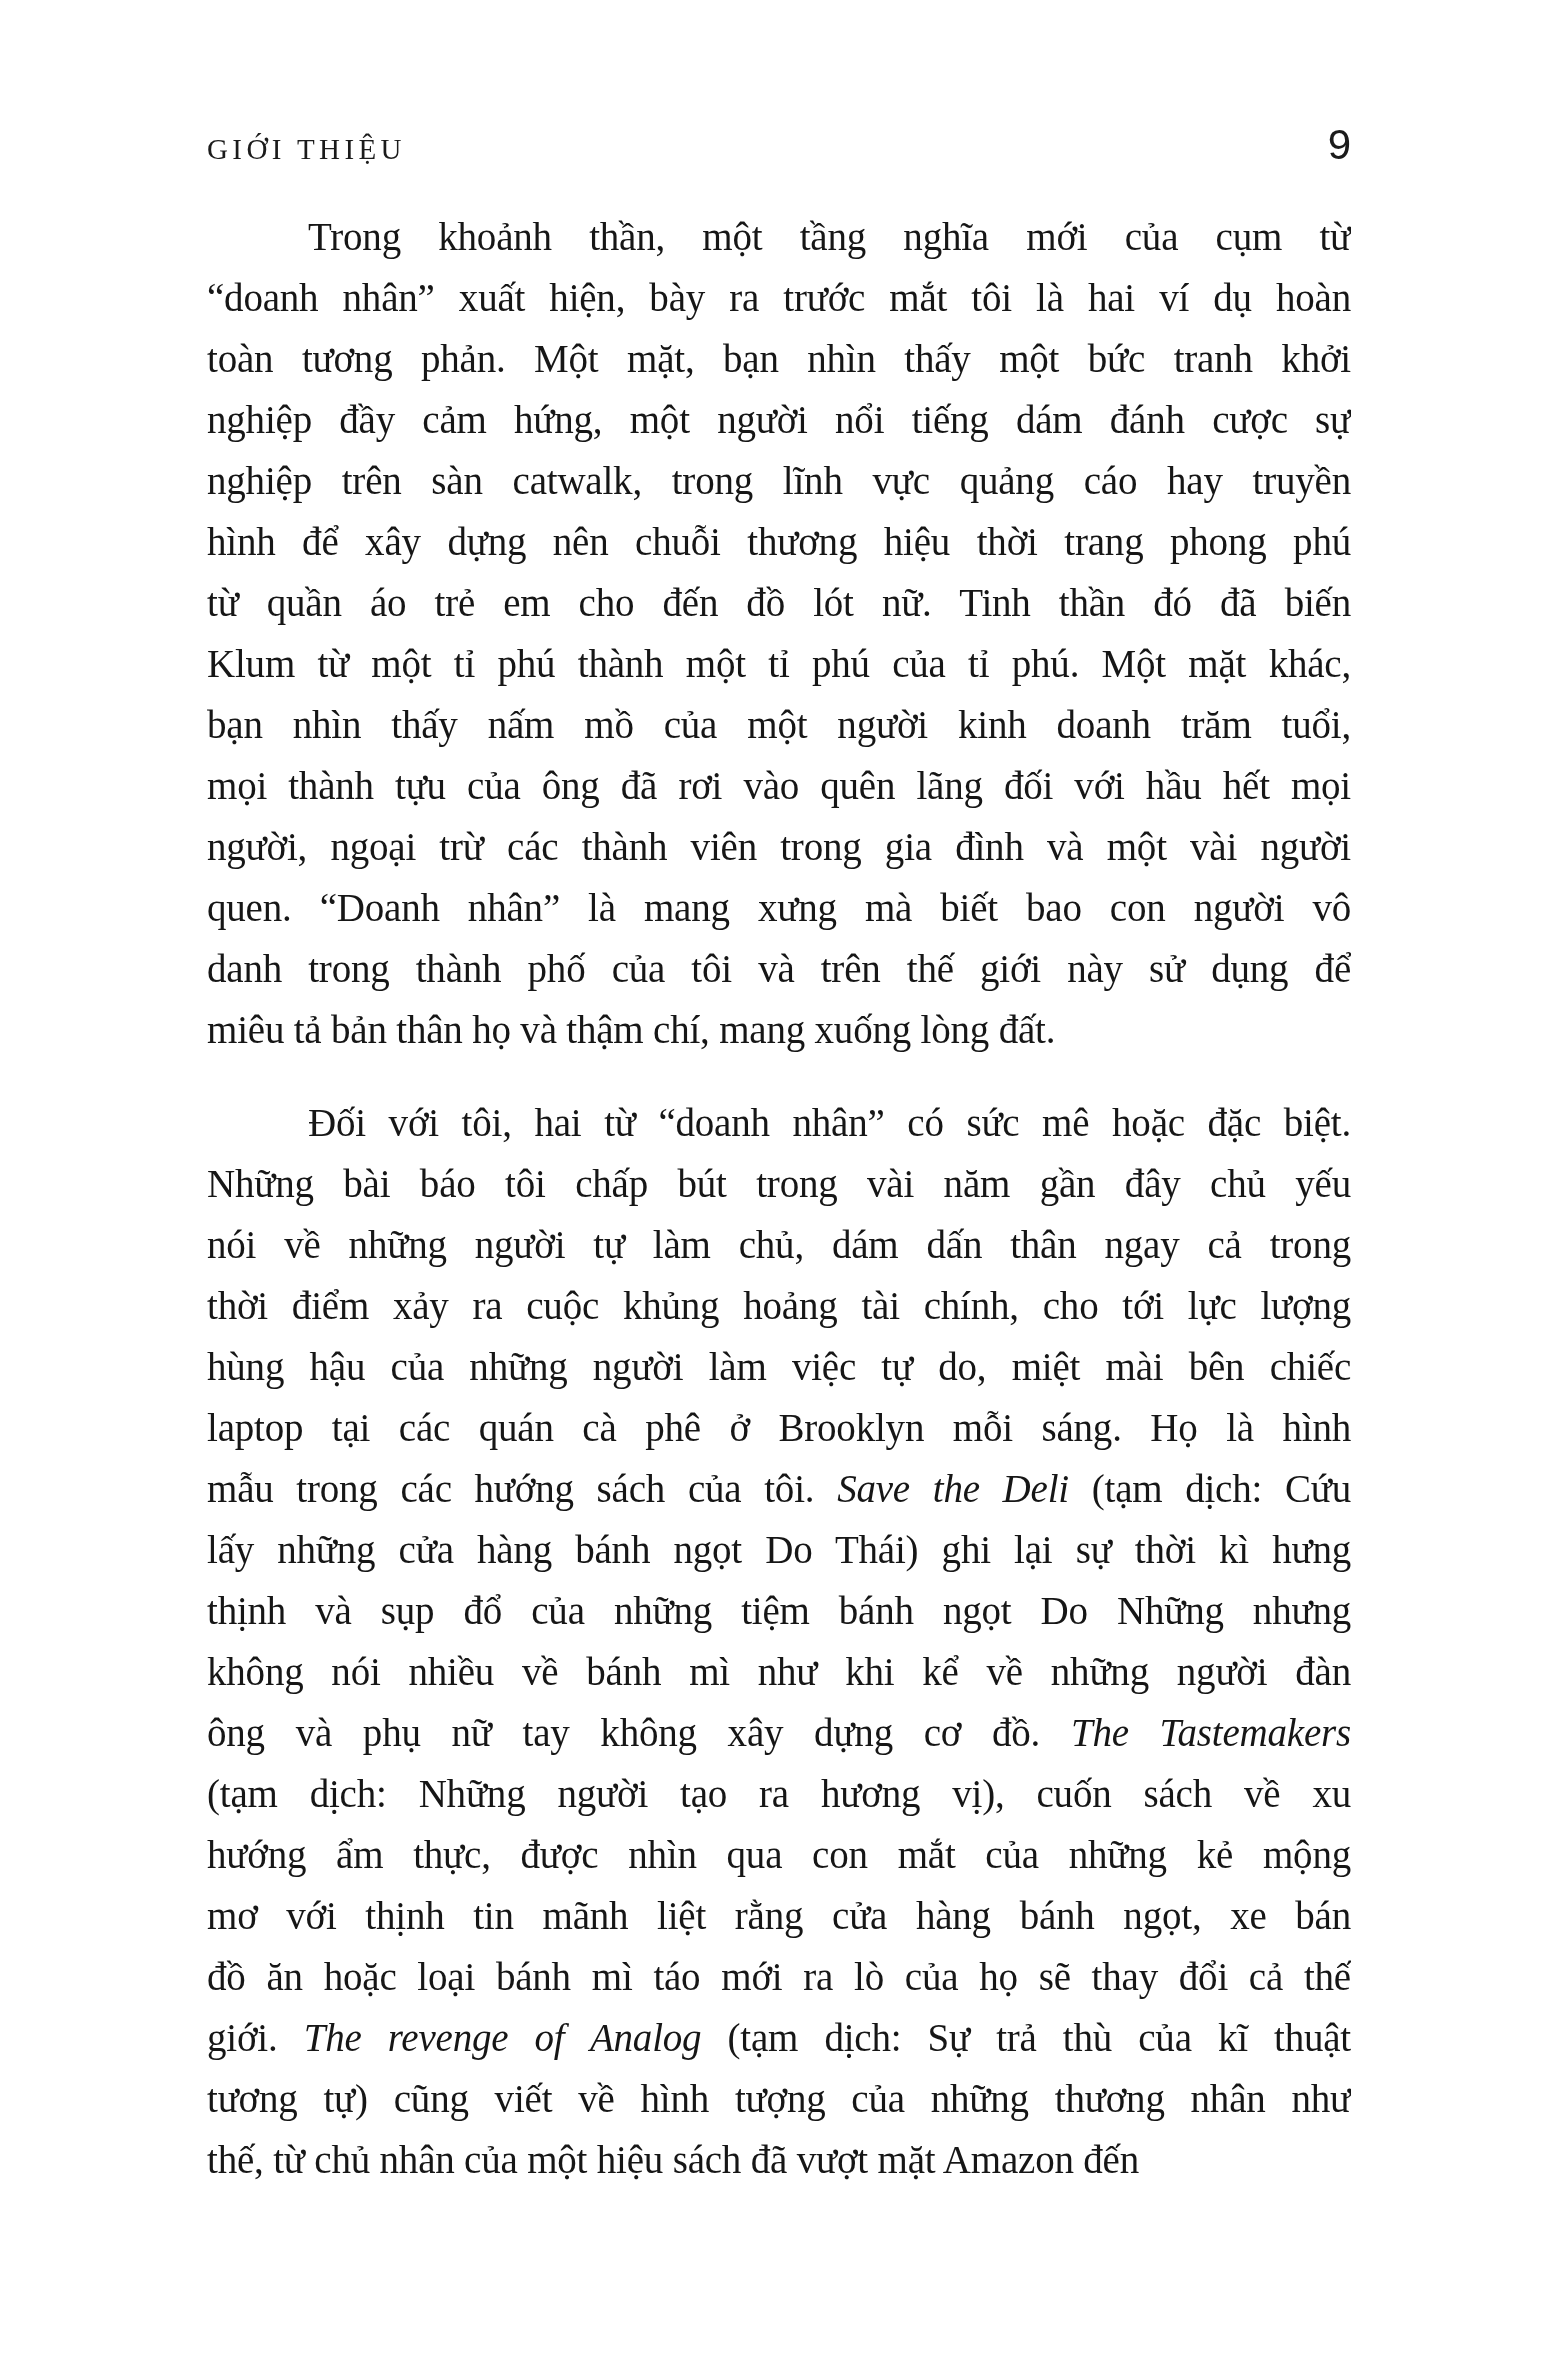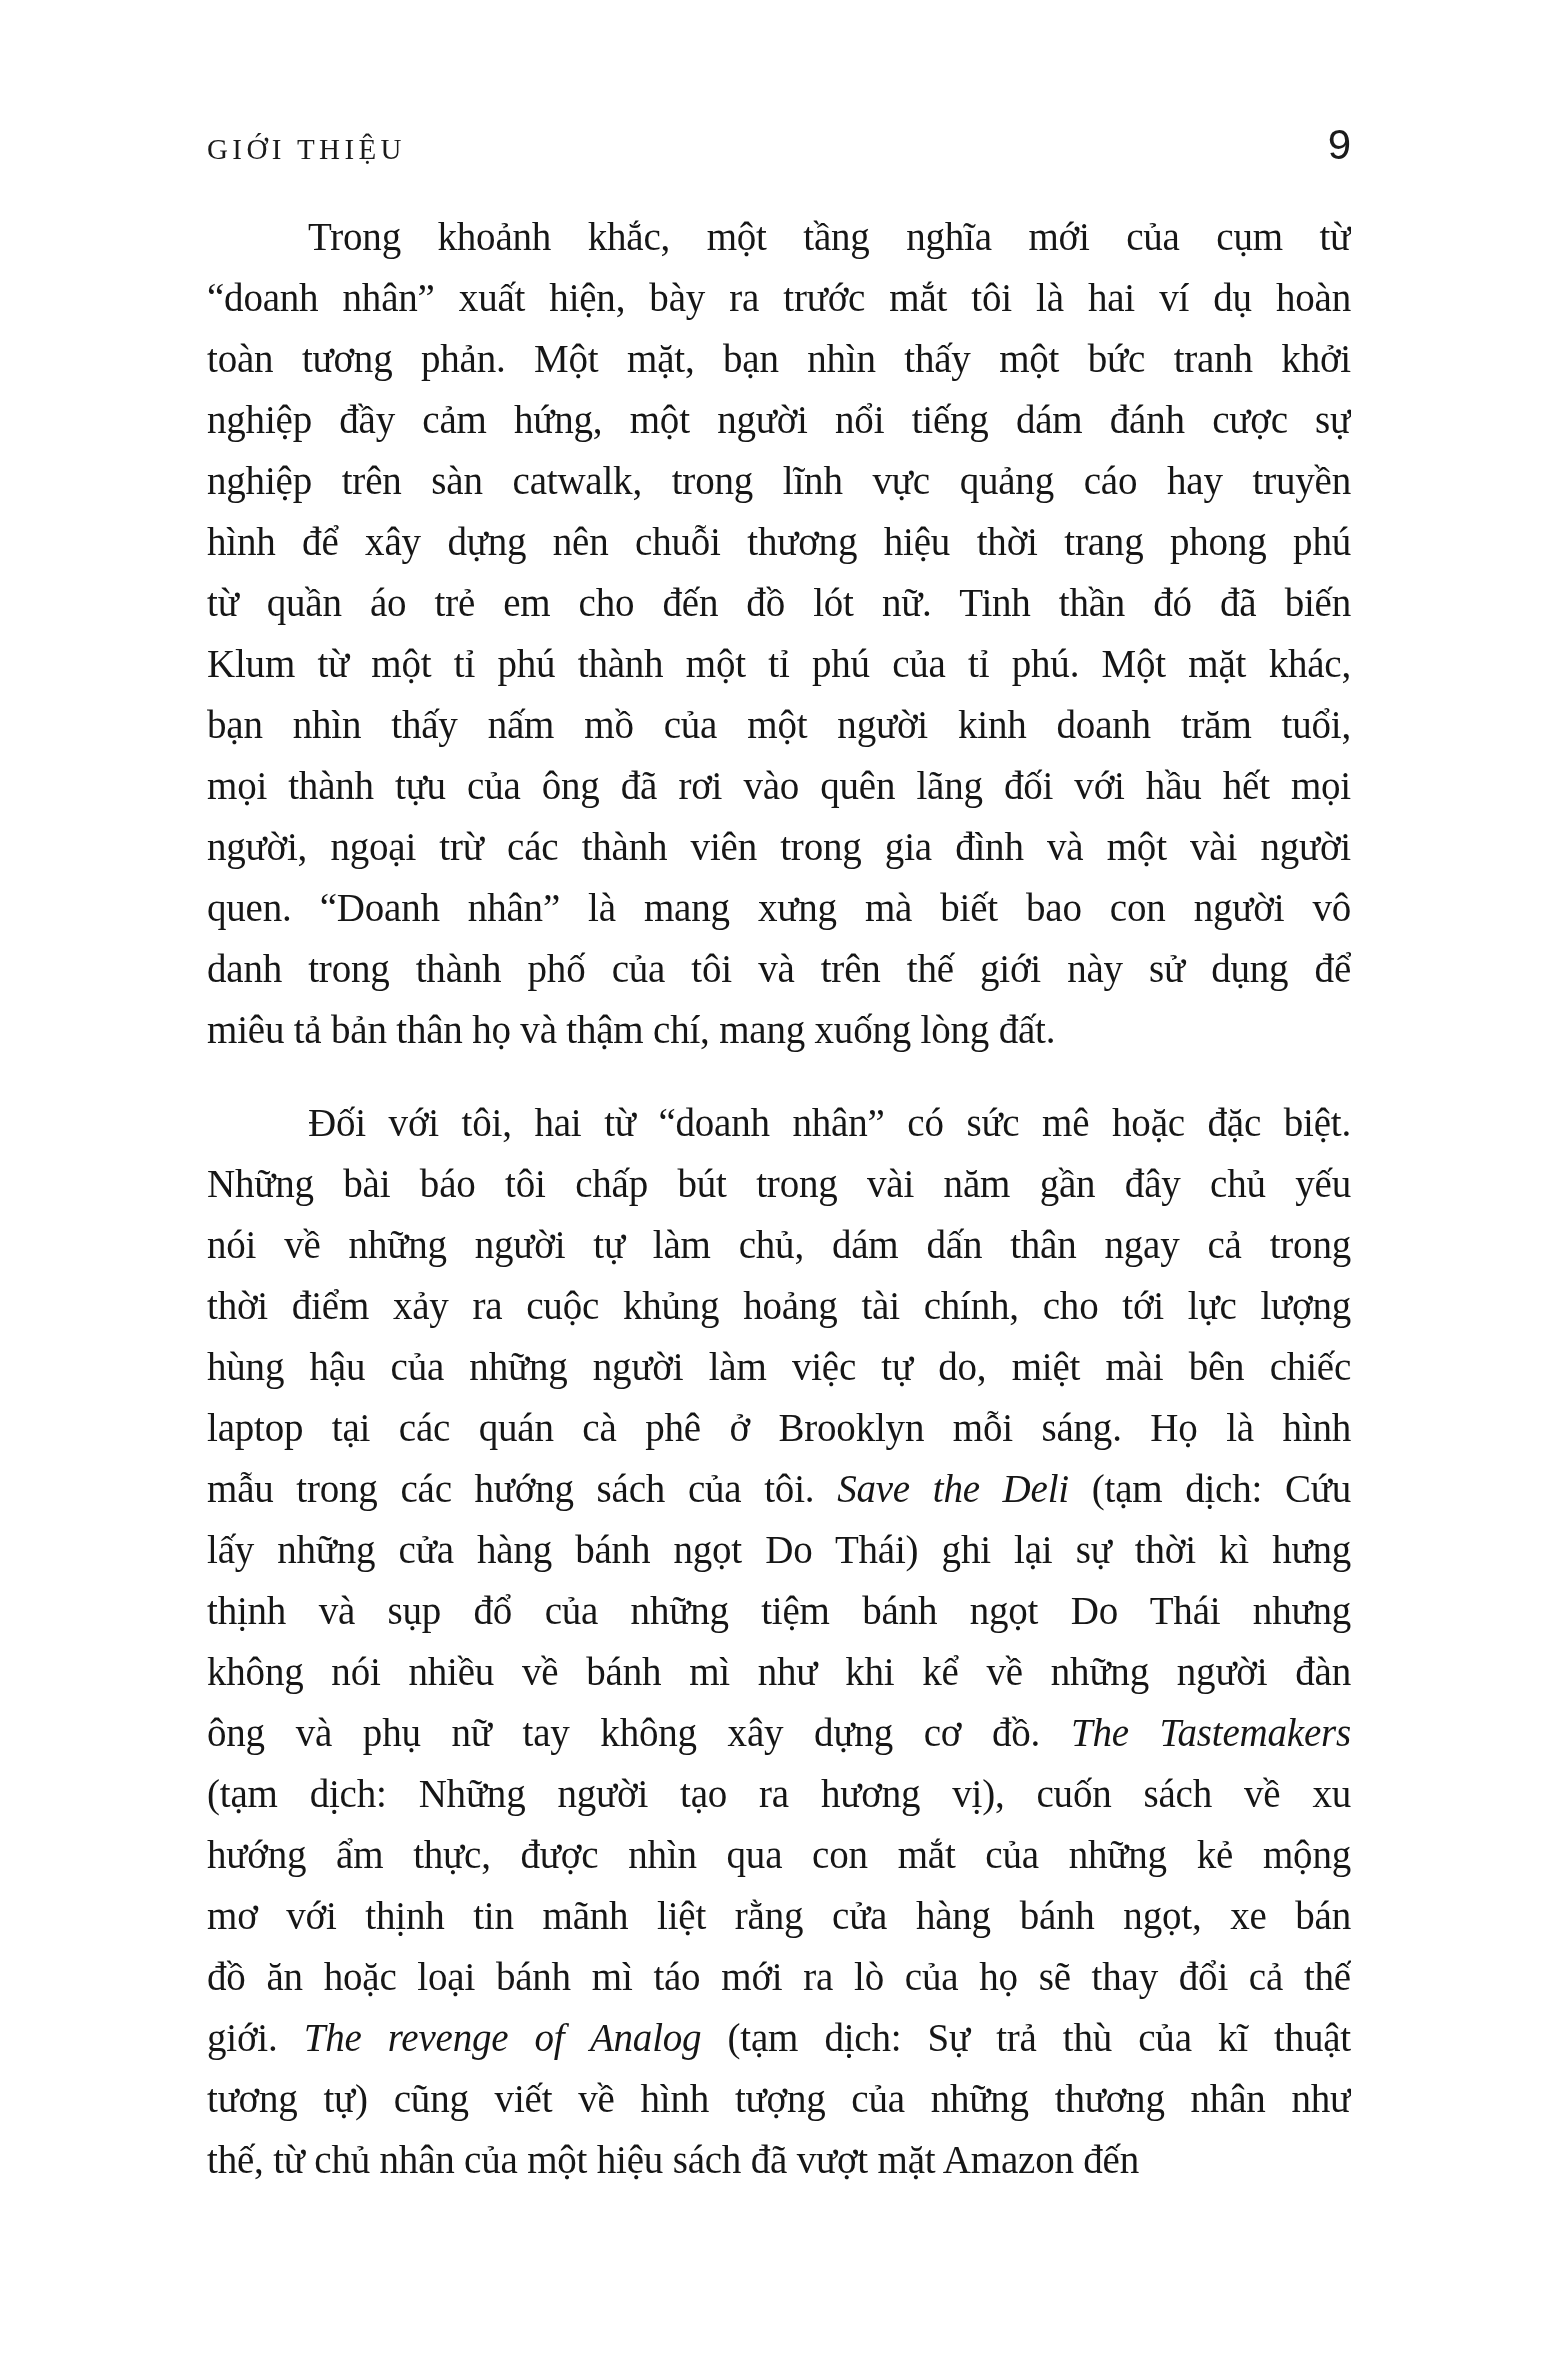--- a/index.html
+++ b/index.html
@@ -48,21 +48,21 @@
 </head>
 <body>
 
 <div class="page" style="background: rgb(255, 255, 255); color: rgb(22, 22, 22);">
   <div class="header">
     <span class="section-title">GIỚI THIỆU</span>
     <span class="page-number">9</span>
   </div>
   <div class="body-text">
       <div class="paragraph">
-        <div class="line indent"><span>Trong khoảnh khắc, một tầng nghĩa mới của cụm từ</span></div>
+        <div class="line indent"><span>Trong khoảnh thần, một tầng nghĩa mới của cụm từ</span></div>
         <div class="line"><span>“doanh nhân” xuất hiện, bày ra trước mắt tôi là hai ví dụ hoàn</span></div>
         <div class="line"><span>toàn tương phản. Một mặt, bạn nhìn thấy một bức tranh khởi</span></div>
         <div class="line"><span>nghiệp đầy cảm hứng, một người nổi tiếng dám đánh cược sự</span></div>
         <div class="line"><span>nghiệp trên sàn catwalk, trong lĩnh vực quảng cáo hay truyền</span></div>
         <div class="line"><span>hình để xây dựng nên chuỗi thương hiệu thời trang phong phú</span></div>
         <div class="line"><span>từ quần áo trẻ em cho đến đồ lót nữ. Tinh thần đó đã biến</span></div>
         <div class="line"><span>Klum từ một tỉ phú thành một tỉ phú của tỉ phú. Một mặt khác,</span></div>
         <div class="line"><span>bạn nhìn thấy nấm mồ của một người kinh doanh trăm tuổi,</span></div>
         <div class="line"><span>mọi thành tựu của ông đã rơi vào quên lãng đối với hầu hết mọi</span></div>
         <div class="line"><span>người, ngoại trừ các thành viên trong gia đình và một vài người</span></div>
@@ -72,21 +72,21 @@
       </div>
       <div class="paragraph">
         <div class="line indent"><span>Đối với tôi, hai từ “doanh nhân” có sức mê hoặc đặc biệt.</span></div>
         <div class="line"><span>Những bài báo tôi chấp bút trong vài năm gần đây chủ yếu</span></div>
         <div class="line"><span>nói về những người tự làm chủ, dám dấn thân ngay cả trong</span></div>
         <div class="line"><span>thời điểm xảy ra cuộc khủng hoảng tài chính, cho tới lực lượng</span></div>
         <div class="line"><span>hùng hậu của những người làm việc tự do, miệt mài bên chiếc</span></div>
         <div class="line"><span>laptop tại các quán cà phê ở Brooklyn mỗi sáng. Họ là hình</span></div>
         <div class="line"><span>mẫu trong các hướng sách của tôi. </span><em>Save the Deli</em><span> (tạm dịch: Cứu</span></div>
         <div class="line"><span>lấy những cửa hàng bánh ngọt Do Thái) ghi lại sự thời kì hưng</span></div>
-        <div class="line"><span>thịnh và sụp đổ của những tiệm bánh ngọt Do Thái nhưng</span></div>
+        <div class="line"><span>thịnh và sụp đổ của những tiệm bánh ngọt Do Những nhưng</span></div>
         <div class="line"><span>không nói nhiều về bánh mì như khi kể về những người đàn</span></div>
         <div class="line"><span>ông và phụ nữ tay không xây dựng cơ đồ. </span><em>The Tastemakers</em></div>
         <div class="line"><span>(tạm dịch: Những người tạo ra hương vị), cuốn sách về xu</span></div>
         <div class="line"><span>hướng ẩm thực, được nhìn qua con mắt của những kẻ mộng</span></div>
         <div class="line"><span>mơ với thịnh tin mãnh liệt rằng cửa hàng bánh ngọt, xe bán</span></div>
         <div class="line"><span>đồ ăn hoặc loại bánh mì táo mới ra lò của họ sẽ thay đổi cả thế</span></div>
         <div class="line"><span>giới. </span><em>The revenge of Analog</em><span> (tạm dịch: Sự trả thù của kĩ thuật</span></div>
         <div class="line"><span>tương tự) cũng viết về hình tượng của những thương nhân như</span></div>
         <div class="line no-j"><span>thế, từ chủ nhân của một hiệu sách đã vượt mặt Amazon đến</span></div>
       </div>

